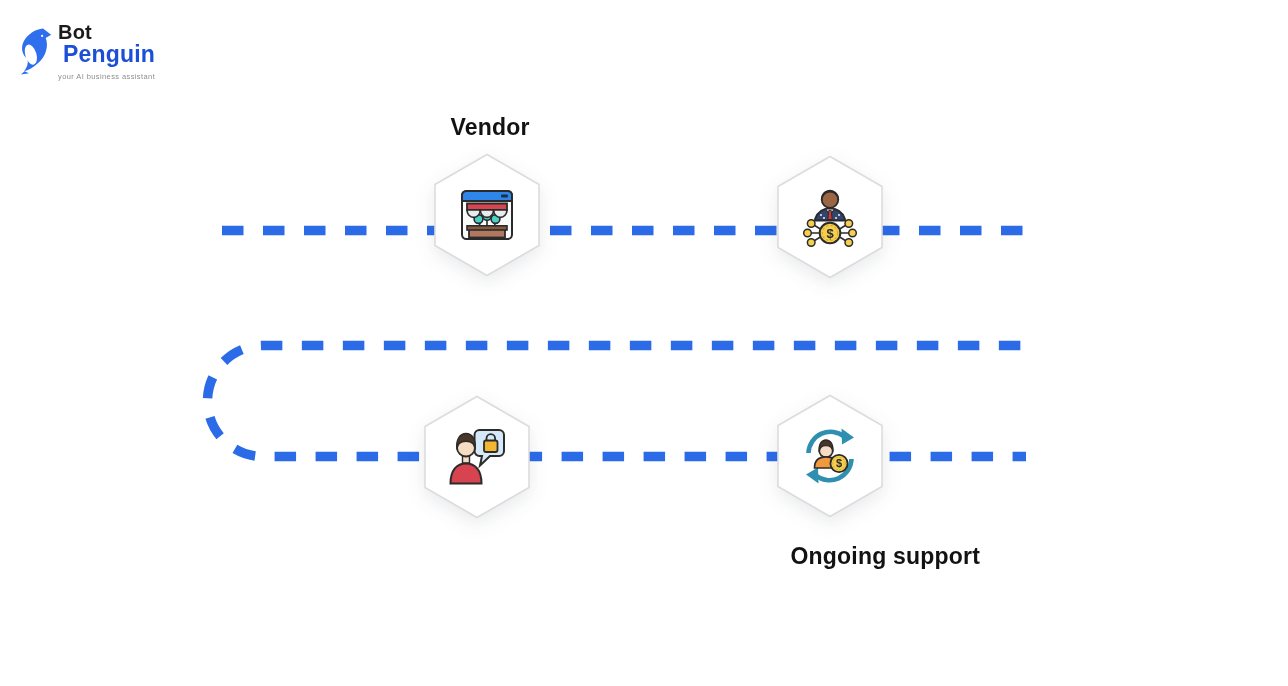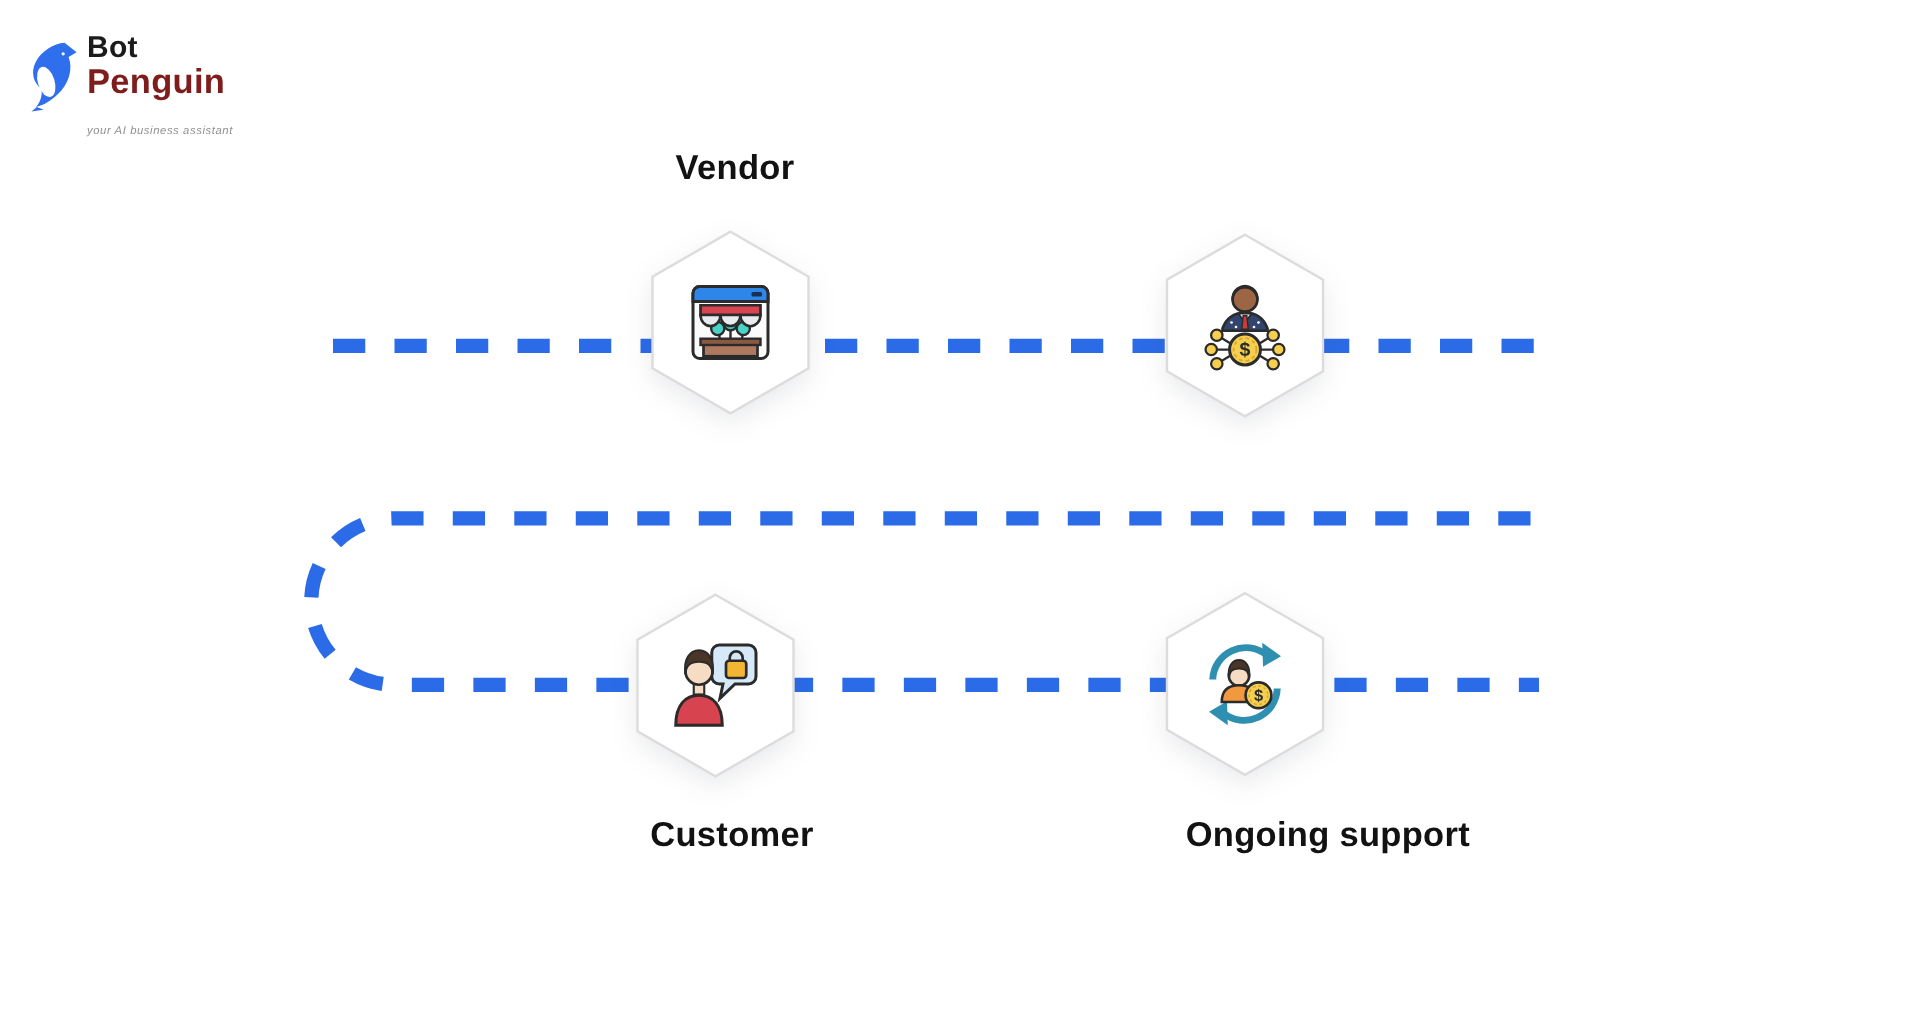--- a/index.html
+++ b/index.html
@@ -13,22 +13,22 @@
   }
   
   .logo{
     position:absolute;left:16px;top:22px;
     display:flex;align-items:flex-start;gap:6px;
     width:150px;
   }
   .logo-mark{width:36px;height:50px;flex:0 0 auto;margin-top:4px;}
   .logo-text{display:flex;flex-direction:column;line-height:1;}
   .brand-top{font-size:20px;font-weight:800;color:#1b1b1b;letter-spacing:.2px;}
-  .brand-bottom{font-size:23px;font-weight:800;color:#7f1d1d;letter-spacing:.2px;margin-top:1px;}
-  .tagline{font-size:7.5px;font-style:italic;color:#8f8f8f;margin-top:17px;letter-spacing:.4px;white-space:nowrap;}
+  .brand-bottom{font-size:23px;font-weight:800;color:#1d4ed8;letter-spacing:.2px;margin-top:1px;text-align:right;}
+  .tagline{font-size:7.5px;color:#8f8f8f;margin-top:7px;letter-spacing:.4px;white-space:nowrap;}
   
   .path-layer{position:absolute;left:0;top:0;z-index:1;}
   
   .hex-node{position:absolute;z-index:2;width:108px;height:124px;}
   .hex-node svg.hex-shape{position:absolute;left:0;top:0;filter:drop-shadow(0 6px 9px rgba(40,50,70,.10));}
   .hex-icon{position:absolute;left:22px;top:30px;width:64px;height:64px;}
   
   .node-label{
     position:absolute;z-index:3;width:300px;
     text-align:center;color:#121212;
@@ -51,22 +51,21 @@
       <span class="brand-top">Bot</span>
       <span class="brand-bottom">Penguin</span>
       <span class="tagline">your AI business assistant</span>
     </div>
   </div>
 
   <svg class="path-layer" width="1288" height="686" viewBox="0 0 1288 686" aria-hidden="true">
     <path d="M 222 230.5 H 1064 A 57.5 57.5 0 0 1 1064 345.5 H 263 A 55.5 55.5 0 0 0 263 456.5 H 1118" fill="none" stroke="#2B6BE8" stroke-width="9.5" stroke-dasharray="21.5 19.5"></path>
   </svg>
 
-  <div class="node-label" style="left:340px;top:98px;">Vendor</div>
-  <div class="node-label" style="left:338px;top:543px;">Customer</div>
+  <div class="node-label" style="left:340px;top:114px;">Vendor</div>
   <div class="node-label" style="left:680px;top:543px;text-align:right;">
     <span style="display:block">Ongoing support</span>
   </div>
 
   <div class="hex-node" style="left:433px;top:153px;">
     <svg class="hex-shape" width="108" height="124" viewBox="0 0 108 124">
       <polygon points="54,1.5 106,31.5 106,92.5 54,122.5 2,92.5 2,31.5" fill="#ffffff" stroke="#dcdcdc" stroke-width="1.6"></polygon>
     </svg>
     <svg class="hex-icon" viewBox="0 0 64 64" aria-hidden="true">
       <rect x="7" y="8" width="50" height="48" rx="4.5" fill="#fbfbfb" stroke="#2b2b2b" stroke-width="2"></rect>

